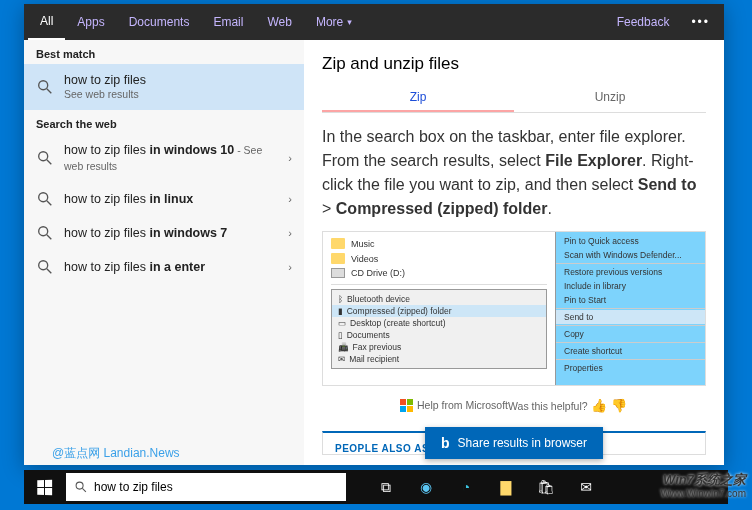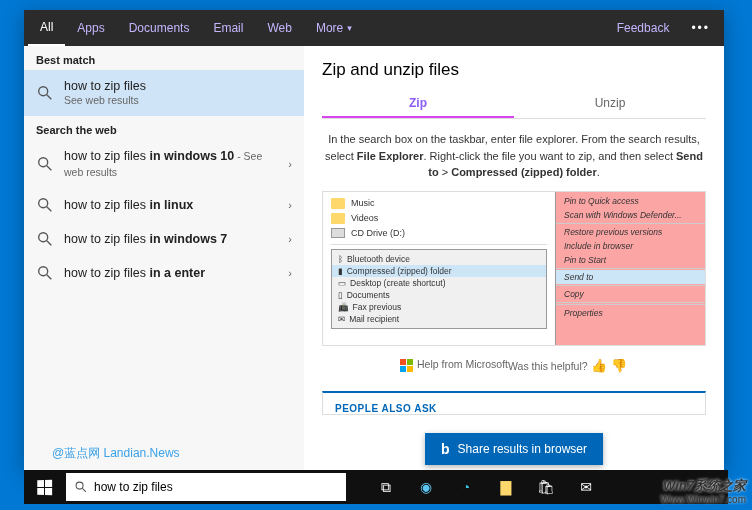--- a/index.html
+++ b/index.html
@@ -1,19 +1,19 @@
 <!DOCTYPE html>
 <html><head>
 <meta charset="utf-8">
 <style>
 * { margin: 0; padding: 0; box-sizing: border-box; font-family: "Segoe UI", sans-serif; }
 body { background: #0078d4; width: 752px; height: 510px; overflow: hidden; position: relative; }
 .desktop { width: 100%; height: 100%; position: relative; }
 
-.search-panel { position: absolute; top: 10px; left: 24px; width: 700px; height: 461px; background: #fff; box-shadow: 0 4px 20px rgba(0,0,0,0.3); display: flex; flex-direction: column; }
+.search-panel { position: absolute; top: 4px; left: 24px; width: 700px; height: 461px; background: #fff; box-shadow: 0 4px 20px rgba(0,0,0,0.3); display: flex; flex-direction: column; }
 .tabbar { background: #2b2b2b; color: #fff; height: 36px; display: flex; align-items: center; padding: 0 4px; font-size: 12px; }
 .tab { padding: 0 12px; height: 100%; display: flex; align-items: center; cursor: pointer; color: #c4b5fd; gap: 4px; }
 .tab.active { color: #fff; border-bottom: 2px solid #fff; }
 .tab-spacer { flex: 1; }
 .chev { font-size: 9px; }
 .ell { letter-spacing: 2px; padding: 0 10px; }
 
 .panel-body { flex: 1; display: flex; overflow: hidden; }
 .left-col { width: 280px; background: #f7f7f7; overflow-y: auto; }
 .section-label { font-size: 11px; font-weight: 600; padding: 8px 12px 4px; color: #222; }
@@ -24,34 +24,34 @@
 .result .sub { font-size: 10.5px; color: #666; }
 .result .arrow { color: #666; font-size: 11px; }
 .result b { font-weight: 600; }
 
 .right-col { flex: 1; padding: 14px 18px; overflow-y: auto; position: relative; }
 .right-col::-webkit-scrollbar { width: 8px; }
 .right-col::-webkit-scrollbar-thumb { background: #ccc; }
 .answer-title { font-size: 17px; font-weight: 400; margin-bottom: 10px; }
 .answer-tabs { display: flex; border-bottom: 1px solid #ddd; margin-bottom: 12px; }
 .answer-tab { flex: 1; text-align: center; padding: 6px 0; font-size: 12px; color: #666; cursor: pointer; }
-.answer-tab.active { color: #8b5cf6; border-bottom: 2px solid #d946ef; font-weight: 700; }
-.answer-text { font-size: 11px; color: #333; line-height: 1.5; margin-bottom: 10px; text-align: center; }
+.answer-tab.active { color: #1d4ed8; border-bottom: 2px solid #fca5a5; font-weight: 400; }
+.answer-text { font-size: 16px; color: #333; line-height: 1.5; margin-bottom: 10px; }
 .answer-text b { font-weight: 700; }
 
 .screenshot-mock { border: 1px solid #ddd; height: 155px; display: flex; font-size: 9px; color: #333; background: #fff; margin-bottom: 8px; }
 .mock-left { flex: 1; padding: 4px 8px; }
 .mock-item { display: flex; align-items: center; gap: 6px; padding: 2px 0; }
 .mock-folder { width: 14px; height: 11px; background: #ffd86b; border-radius: 1px; }
 .mock-drive { width: 14px; height: 10px; background: #ddd; border: 1px solid #999; }
 .mock-sep { border-top: 1px solid #ddd; margin: 4px 0; }
 .mock-submenu { border: 1px solid #999; background: #f0f0f0; margin-top: 4px; padding: 3px 0; font-size: 8.5px; }
 .mock-submenu .mi { padding: 1px 6px; display: flex; gap: 4px; align-items: center; }
 .mock-submenu .mi.hl { background: #cde6f7; }
-.mock-right { width: 150px; border-left: 1px solid #999; background: #fca5a5; padding: 2px 0; font-size: 8.5px; font-style: italic; }
+.mock-right { width: 150px; border-left: 1px solid #999; background: #7dd3fc; padding: 2px 0; font-size: 8.5px; }
 .mock-right .mi { padding: 2px 8px; }
 .mock-right .mi.hl { background: #cde6f7; }
 .mock-right .sep { border-top: 1px solid #ccc; margin: 1px 0; }
 
 .help-row { display: flex; justify-content: center; align-items: center; font-size: 10.5px; color: #666; padding: 4px 0 10px; }
 .ms-logo { display: inline-grid; grid-template-columns: 6px 6px; grid-template-rows: 6px 6px; gap: 1px; margin-right: 4px; vertical-align: middle; }
 .ms-logo span:nth-child(1){background:#f25022}.ms-logo span:nth-child(2){background:#7fba00}.ms-logo span:nth-child(3){background:#00a4ef}.ms-logo span:nth-child(4){background:#ffb900}
 .thumbs { color: #0067b8; font-size: 13px; cursor: pointer; margin-left: 4px; }
 
 .paa-card { border: 1px solid #ddd; border-top: 2px solid #0067b8; padding: 10px 12px 0; margin-top: 8px; }
@@ -63,21 +63,21 @@
 .taskbar { position: absolute; bottom: 6px; left: 24px; right: 24px; height: 34px; background: #101010; display: flex; align-items: center; }
 .start-btn { width: 40px; height: 100%; display: flex; align-items: center; justify-content: center; cursor: pointer; }
 .win-logo { display: grid; grid-template-columns: 7px 7px; grid-template-rows: 7px 7px; gap: 1px; transform: perspective(40px) rotateY(-8deg); }
 .win-logo span { background: #fff; }
 .searchbox { background: #fff; height: 28px; width: 280px; margin-left: 2px; display: flex; align-items: center; padding: 0 8px; gap: 6px; }
 .searchbox input { border: none; outline: none; flex: 1; font-size: 12px; }
 .tb-icons { display: flex; height: 100%; margin-left: 20px; }
 .tb-icon { width: 40px; display: flex; align-items: center; justify-content: center; color: #fff; font-size: 14px; cursor: pointer; }
 
 .watermark-left { position: absolute; bottom: 48px; left: 52px; color: #3aa0e8; font-size: 12px; }
-.watermark-right { position: absolute; bottom: 4px; right: 6px; color: #333; font-size: 13px; font-style: italic; font-weight: 600; text-shadow: 0 0 3px #fff; text-align: right; line-height: 1.2; }
+.watermark-right { position: absolute; bottom: 10px; right: 6px; color: #333; font-size: 13px; font-style: italic; font-weight: 600; text-shadow: 0 0 3px #fff; text-align: right; line-height: 1.2; }
 .watermark-right .url { font-size: 10px; font-style: normal; font-weight: 400; }
 
 svg.mag-svg circle { fill: none; stroke: currentColor; stroke-width: 1.5; }
 svg.mag-svg line { stroke: currentColor; stroke-width: 1.5; }
 </style>
 </head>
 <body>
 
 <div class="desktop">
   <div class="search-panel">
@@ -194,27 +194,28 @@
                   <span>✉</span>
                   <span>Mail recipient</span>
                 </div>
             </div>
           </div>
           <div class="mock-right">
             <div class="mi">Pin to Quick access</div>
             <div class="mi">Scan with Windows Defender...</div>
             <div class="sep"></div>
             <div class="mi">Restore previous versions</div>
-            <div class="mi">Include in browser</div>
+            <div class="mi">Include in library</div>
             <div class="mi">Pin to Start</div>
             <div class="sep"></div>
             <div class="mi hl">Send to</div>
             <div class="sep"></div>
             <div class="mi">Copy</div>
             <div class="sep"></div>
+            <div class="mi">Create shortcut</div>
             <div class="sep"></div>
             <div class="mi">Properties</div>
           </div>
         </div>
 
         <div class="help-row">
           <span><span class="ms-logo">
                 <span></span>
                 <span></span>
                 <span></span>

